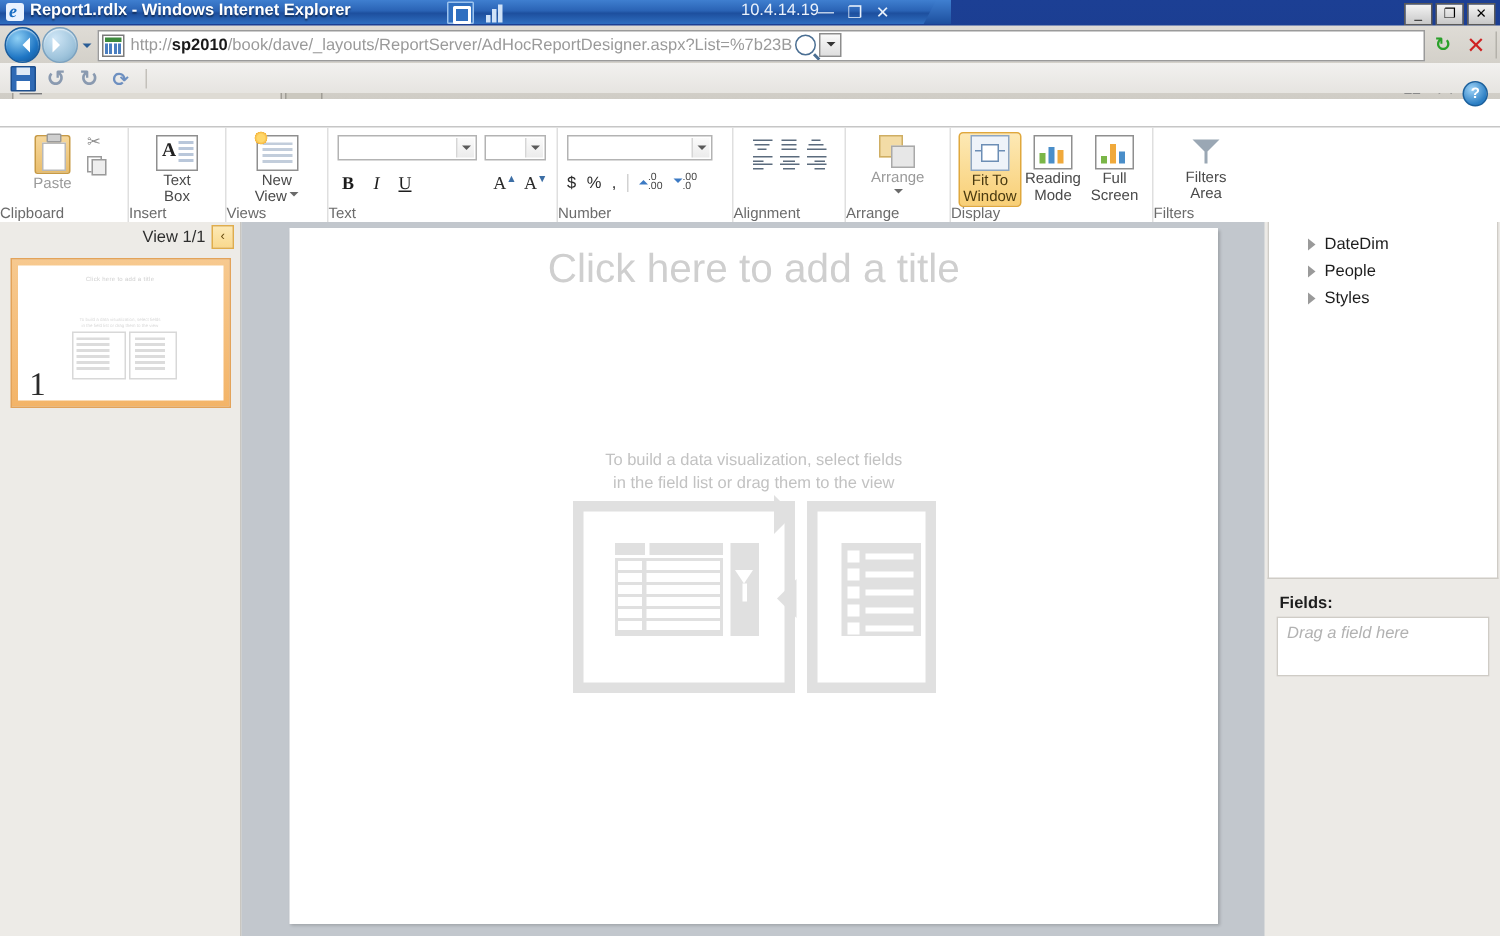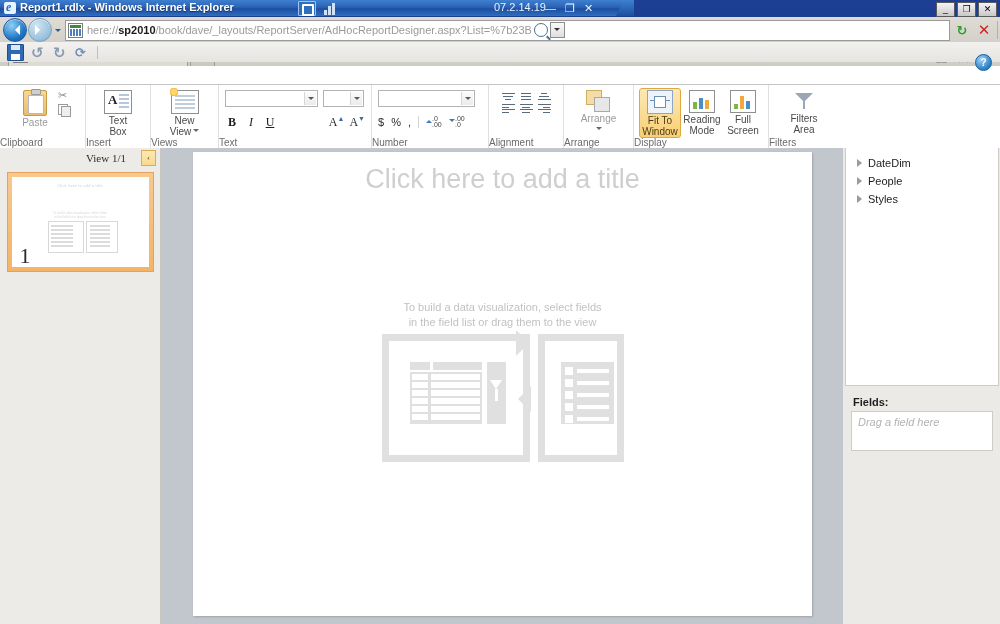--- a/index.html
+++ b/index.html
@@ -228,21 +228,21 @@
     border-left:9px solid transparent;border-right:9px solid transparent;
     border-top:9px solid #9aa7b4;}
   .ic-funnel:after{content:"";position:absolute;left:11px;top:11px;width:2px;height:8px;background:#9aa7b4;}
 
   
   .main{position:absolute;left:0;top:148px;width:1000px;height:476px;background:#eceae6;}
 
   .leftpane{position:absolute;left:0;top:0;width:160px;height:476px;
     background:#edebe7;border-right:1px solid #c9c6c0;}
   .view-hdr{height:19px;display:flex;align-items:center;justify-content:flex-end;
-    padding-right:4px;gap:15px;font-family:Liberation Serif, serif;}
+    padding-right:4px;gap:4px;}
   .view-lbl{font-size:11px;color:#2d2d2d;}
   .collapse-btn{width:13px;height:14px;background:linear-gradient(180deg,#fde9b5,#f9d98e);
     border:1px solid #e0ad4b;display:flex;align-items:center;justify-content:center;
     font-size:9px;color:#6a4e12;line-height:9px;}
   .thumb-wrap{margin:5px auto 0 auto;width:147px;height:100px;
     background:linear-gradient(180deg,#f7c98f,#f3b468);border:1px solid #e3a35a;
     box-sizing:border-box;padding:4px;}
   .thumb{width:100%;height:100%;background:#fff;position:relative;overflow:hidden;}
   .th-title{position:absolute;left:0;right:0;top:6px;text-align:center;font-size:4px;
     color:#cfcfcf;letter-spacing:.2px;}
@@ -289,21 +289,21 @@
   .wm-chev{position:absolute;left:134px;top:0;width:24px;height:128px;}
   .wm-chev:before{content:"";position:absolute;left:0;top:-4px;width:0;height:0;
     border-left:13px solid #e0e0e0;border-top:13px solid transparent;border-bottom:13px solid transparent;}
   .wm-chev:after{content:"";position:absolute;left:2px;top:52px;width:0;height:0;
     border-right:13px solid #e0e0e0;border-top:13px solid transparent;border-bottom:13px solid transparent;}
 
   
   .rightpane{position:absolute;left:844px;top:0;width:156px;height:476px;background:#eceae6;}
   .field-list{position:absolute;left:1px;top:0;width:154px;height:238px;background:#fff;
     border:1px solid #cfccc6;border-top:none;box-sizing:border-box;padding-top:6px;}
-  .fl-item{display:flex;align-items:center;gap:6px;height:18px;padding-left:11px;cursor:default;}
+  .fl-item{display:flex;align-items:center;gap:6px;height:18px;padding-left:26px;cursor:default;}
   .tri{width:0;height:0;border-left:5px solid #9a9a9a;border-top:4px solid transparent;
     border-bottom:4px solid transparent;}
   .fl-label{font-size:11px;color:#1d1d1d;}
   .fields-box{position:absolute;left:1px;top:246px;width:154px;height:60px;
     background:#eceae6;padding:0 6px;box-sizing:border-box;}
   .fields-lbl{font-size:11px;font-weight:bold;color:#1d1d1d;padding:2px 0 3px 2px;}
   .drop-zone{height:40px;background:#fff;border:1px solid #cfccc6;
     font-size:11px;color:#b2b2b2;font-style:italic;padding:4px 0 0 6px;box-sizing:border-box;}
 </style>
 </head>
@@ -316,21 +316,21 @@
       <div class="win-icon"></div>
       <div class="win-title">Report1.rdlx - Windows Internet Explorer</div>
       <div class="tb-glyphs">
         <div class="tb-glyph g-pin"></div>
         <div class="tb-glyph g-bars">
           <i style="height:5px"></i>
             <i style="height:9px"></i>
             <i style="height:12px"></i>
         </div>
       </div>
-      <div class="clock">07.2.14.19</div>
+      <div class="clock">10.4.14.19</div>
       <div class="inner-btns">
         <span>—</span>
         <span>❐</span>
         <span>✕</span>
       </div>
     </div>
 
     <div class="sys-btns">
       <div class="sys-btn">_</div>
       <div class="sys-btn">❐</div>
@@ -338,21 +338,21 @@
     </div>
 
     <div class="addr-row">
       <div class="nav-back"></div>
       <div class="nav-fwd"></div>
       <div class="nav-drop">
           <div class="caret"></div>
         </div>
       <div class="addr-box">
         <div class="fav-ico"></div>
-        <div class="url"><span>here://</span><b>sp2010</b><span>/book/dave/_layouts/ReportServer/AdHocReportDesigner.aspx?List=%7b23B</span></div>
+        <div class="url"><span>http://</span><b>sp2010</b><span>/book/dave/_layouts/ReportServer/AdHocReportDesigner.aspx?List=%7b23B</span></div>
         <div class="addr-tools">
           <div class="mag"></div>
           <div class="dropbtn">
               <div class="caret"></div>
             </div>
         </div>
       </div>
       <div class="ie-btn refresh">↻</div>
       <div class="ie-btn stopx">✕</div>
       <div class="sep-v"></div>

